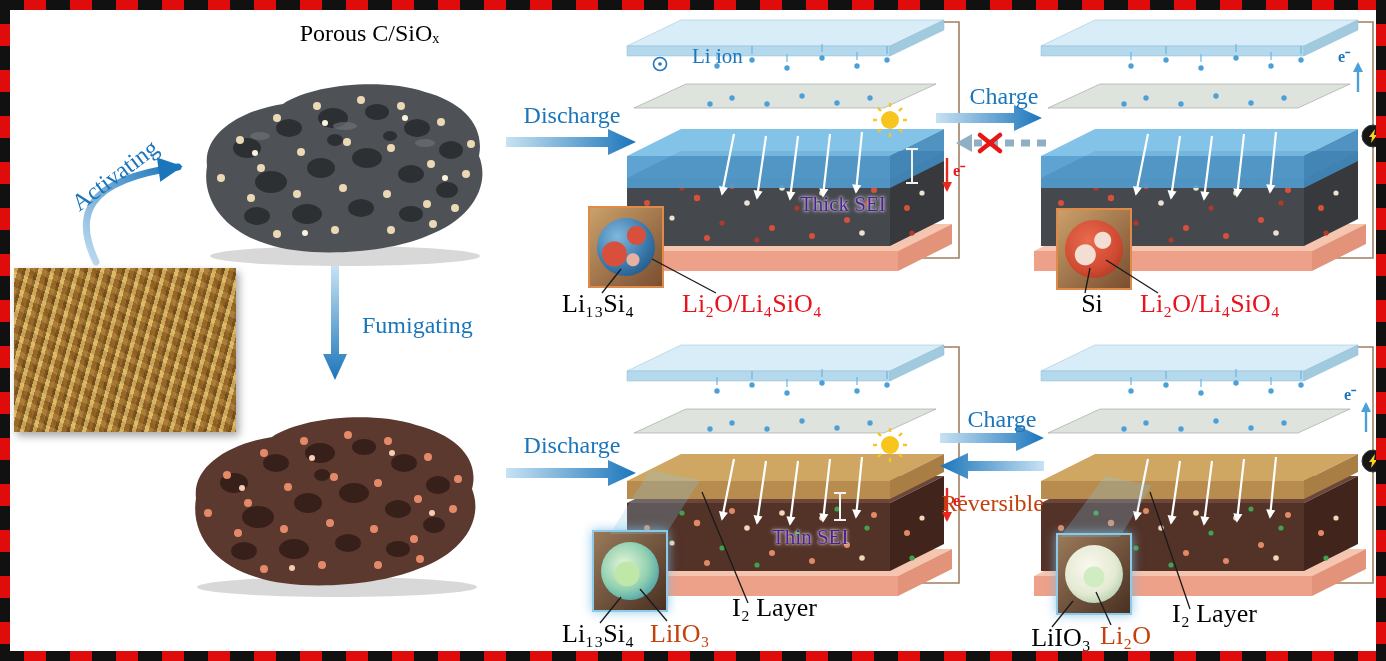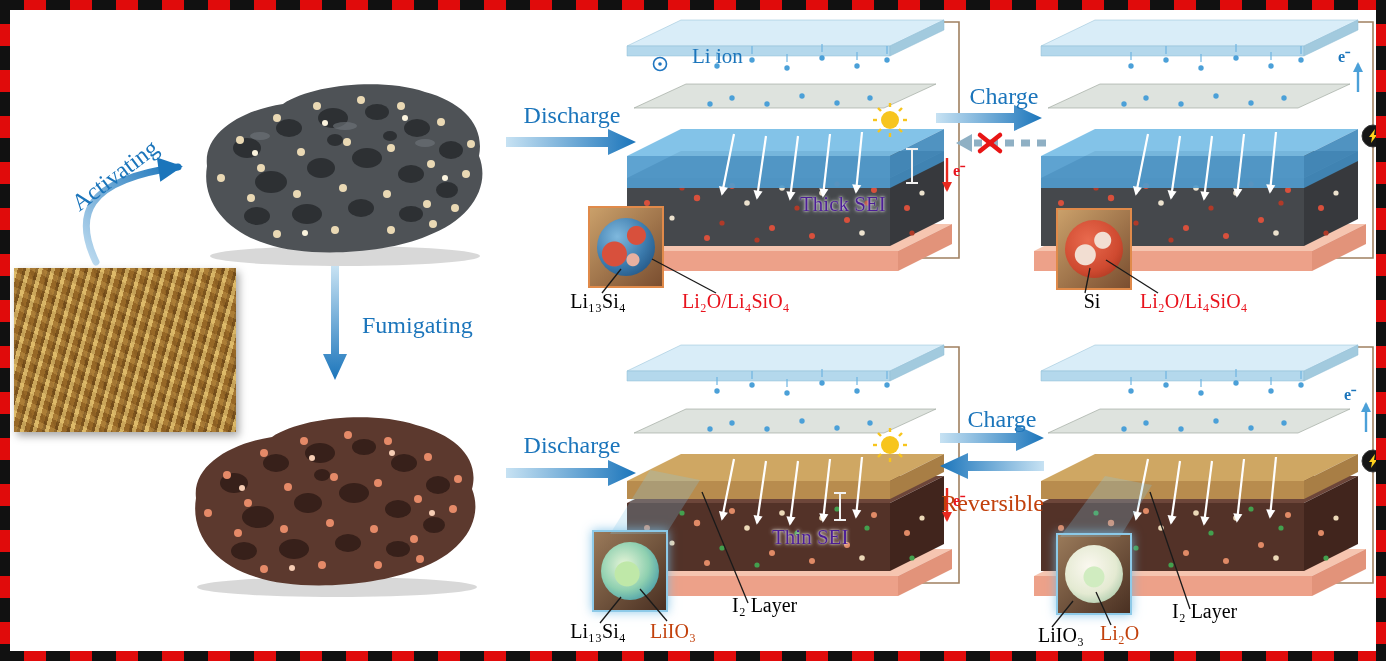--- a/index.html
+++ b/index.html
@@ -11,21 +11,21 @@
   .strip.b{left:0;bottom:0;width:1386px;height:10px;background:repeating-linear-gradient(90deg,#111 0 24px,#e00b0b 24px 46px)}
   .strip.l{left:0;top:0;width:10px;height:661px;background:repeating-linear-gradient(180deg,#111 0 24px,#e00b0b 24px 46px)}
   .strip.r{right:0;top:0;width:10px;height:661px;background:repeating-linear-gradient(180deg,#111 0 24px,#e00b0b 24px 46px)}
   
   .structure{position:absolute;z-index:4}
   .stack{position:absolute;z-index:5}
   .inset{position:absolute;z-index:10;display:flex;align-items:center;justify-content:center}
   .overlay{position:absolute;left:0;top:0;z-index:15;pointer-events:none}
   .lbl{position:absolute;z-index:20;white-space:nowrap;line-height:1.1}
   
-  .fs24{font-size:24px}.fs22{font-size:20px}.fs21{font-size:21px}.fs16{font-size:16px;font-weight:bold}
+  .fs24{font-size:24px}.fs22{font-size:26px}.fs21{font-size:21px}.fs16{font-size:16px;font-weight:bold}
   .blue{color:#1b75bb}.red{color:#e8131d}.green{color:#c2410c}
   .ctr{text-align:center}
   .rot{transform:rotate(-37deg);transform-origin:center}
   .sei{color:#4c1d95;text-shadow:0 0 4px rgba(255,255,255,.9),0 0 2px rgba(255,255,255,.9)}
   
   .photo{position:absolute;left:14px;top:268px;width:222px;height:164px;z-index:6;
     background-color:#a87c32;
     background-image:
       repeating-linear-gradient(105deg, rgba(245,215,130,.55) 0 4px, rgba(150,100,35,.5) 4px 9px, rgba(90,55,15,.45) 9px 12px),
       repeating-linear-gradient(25deg, rgba(230,190,110,.4) 0 6px, rgba(120,75,25,.35) 6px 14px),
@@ -646,20 +646,21 @@
         <line x1="1158" y1="293" x2="1106" y2="260"></line>
       <line x1="600" y1="623" x2="621" y2="597"></line>
         <line x1="667" y1="621" x2="640" y2="589"></line>
       <line x1="748" y1="603" x2="702" y2="492"></line>
       <line x1="1052" y1="627" x2="1073" y2="601"></line>
         <line x1="1111" y1="625" x2="1096" y2="592"></line>
       <line x1="1190" y1="609" x2="1150" y2="492"></line>
     </g>
   </svg>
 
+  <div class="lbl fs24 ctr" style="left:252px;top:20px;width:235px">Porous C/SiOₓ</div>
   <div class="lbl fs24 ctr blue rot" style="left:30px;top:162px;width:170px">Activating</div>
   <div class="lbl fs24 blue" style="left:362px;top:312px">Fumigating</div>
 
   <div class="lbl fs24 ctr blue" style="left:508px;top:102px;width:128px">Discharge</div>
   <div class="lbl fs21 blue" style="left:692px;top:45px">Li ion</div>
   <div class="lbl fs21 sei" style="left:800px;top:193px">Thick SEI</div>
   <div class="lbl fs16 red" style="left:953px;top:162px">e⁻</div>
   <div class="lbl fs22 ctr" style="left:552px;top:290px;width:92px">Li₁₃Si₄</div>
   <div class="lbl fs22 red" style="left:682px;top:290px">Li₂O/Li₄SiO₄</div>
   <div class="lbl fs24 ctr blue" style="left:948px;top:83px;width:112px">Charge</div>

